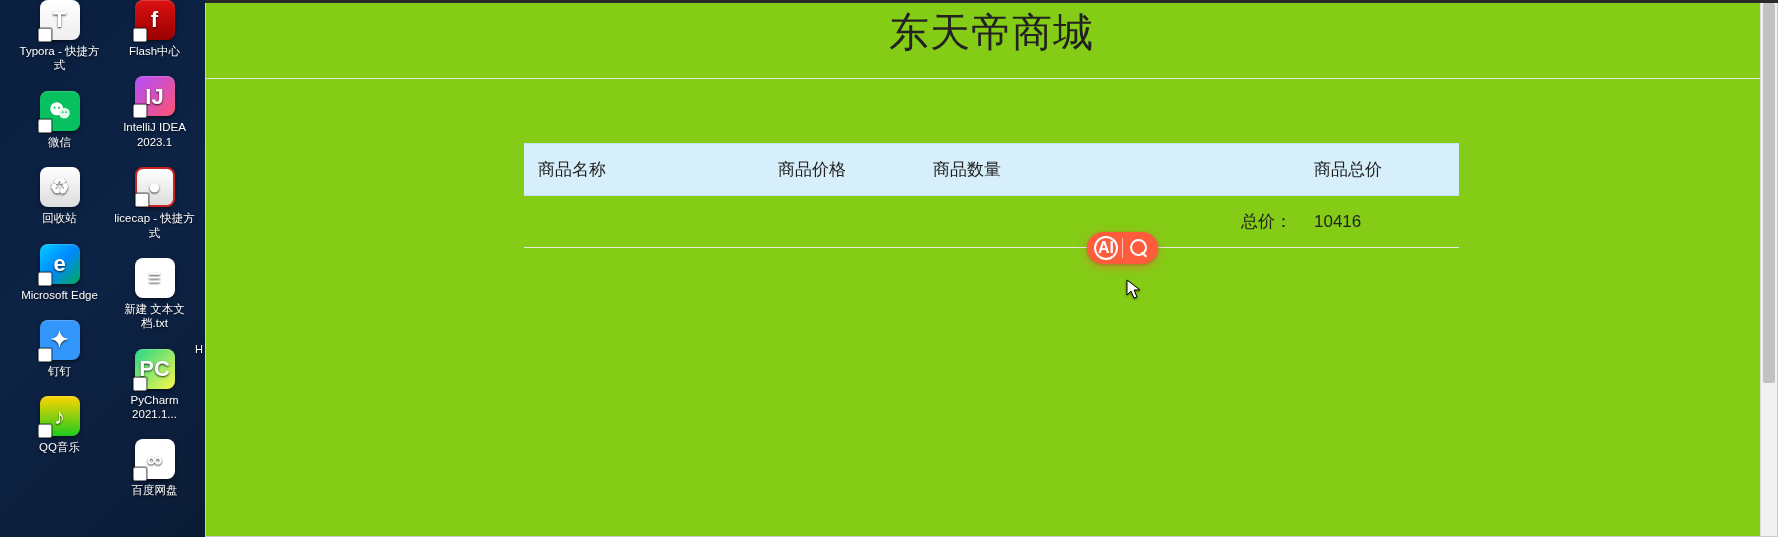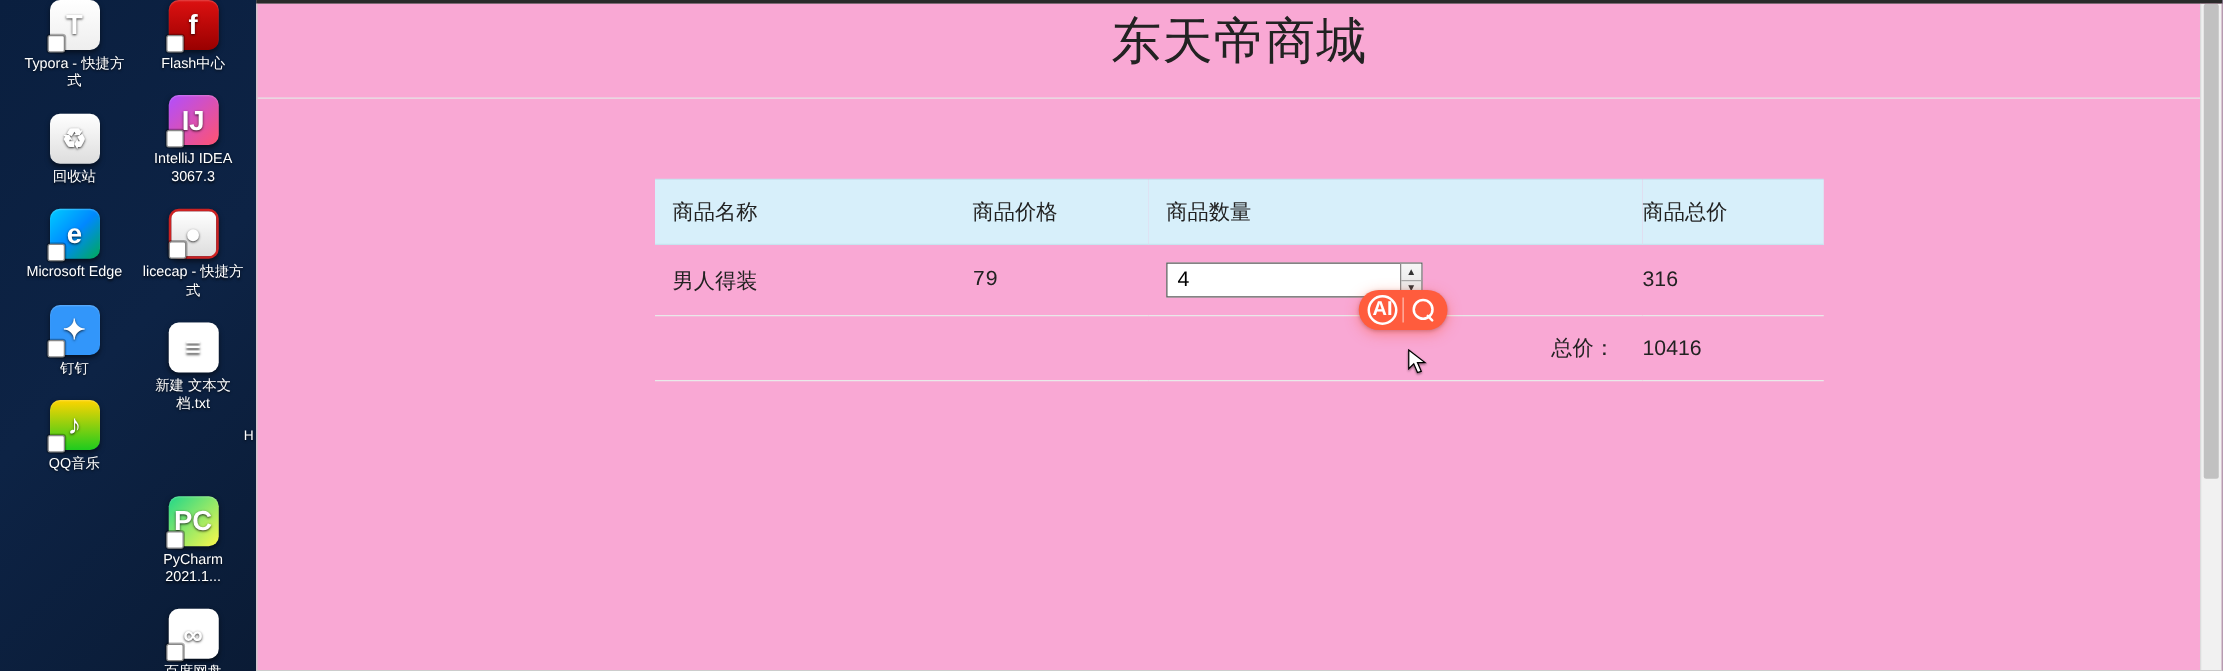--- a/index.html
+++ b/index.html
@@ -56,21 +56,21 @@
   }
   .g-typora   { background: linear-gradient(#fff,#eee); color:#333; }
   .g-flash    { background: linear-gradient(#d11,#900); }
   .g-wechat   { background: #07c160; border-radius: 50%; }
   .g-intellij { background: linear-gradient(135deg,#b14eff,#ff5370); text-align: center; }
   .g-recycle  { background: linear-gradient(#fff,#ddd); color:#0a8; }
   .g-licecap  { background: linear-gradient(#fff,#ddd); border:2px solid #c22; color:#c22; }
   .g-edge     { background: linear-gradient(135deg,#0cf,#08f,#0a5); border-radius:50%; }
   .g-txt      { background: #fff; color:#666; border-radius:3px; }
   .g-ding     { background: #3296fa; border-radius:10px; }
-  .g-pycharm  { background: linear-gradient(135deg,#21d789,#fcf84a); color:#000;margin-top:48px; }
+  .g-pycharm  { background: linear-gradient(135deg,#21d789,#fcf84a); color:#000; }
   .g-qqmusic  { background: linear-gradient(#ffd400,#1ecb1e); border-radius:50%; }
   .g-baidupan { background: #fff; color:#2a90ff; border-radius:14px; }
   .dicon .shortcut {
     position: relative;
   }
   .dicon .shortcut::after {
     content:"";
     position:absolute;
     left:-2px; bottom:-2px;
     width:12px; height:12px;
@@ -94,21 +94,21 @@
   
   .page-frame {
     position: absolute;
     left: 205px; top: 0; right: 0; bottom: 0;
     background: #d8d8d8;
     border-top: 3px solid #2a2a2a;
   }
   .page {
     position: absolute;
     left: 0; top: 0; right: 0; bottom: 0;
-    background: #f9a8d4;
+    background: #84cc16;
     border: 1px solid #ccc;
     border-top-width: 0;
     overflow: hidden;
   }
   .page-scroll {
     position:absolute;
     right:0; top:0; bottom:0;
     width:17px;
     background:#f1f1f1;
     border-left:1px solid #dcdcdc;
@@ -147,21 +147,21 @@
     padding: 14px 14px;
     border-top: 1px solid #c8e3f0;
     border-bottom: 1px solid #c8e3f0;
   }
   .cart tbody td {
     padding: 14px 14px;
     border-bottom: 1px solid #e9e9e9;
     vertical-align: middle;
   }
   .cart .col-name  { width: 240px; }
-  .cart .col-price { width: 155px; font-family: Liberation Mono, monospace; }
+  .cart .col-price { width: 155px; }
   .cart .col-qty   { width: 395px; }
   .cart .col-total { width: 145px; padding-left: 0; }
 
   .qtywrap {
     position: relative;
     display: inline-block;
   }
   .qty {
     width: 205px;
     height: 28px;
@@ -285,20 +285,33 @@
   <span style="top:447px; left:0px;">翻译</span>
 </div>
 
 <div class="desktop">
   <div class="desktop-col col1">
     <div class="dicon">
       <div class="glyph g-typora shortcut">T</div>
       <span>Typora - 快捷方式</span>
     </div>
     <div class="dicon">
+      <div class="glyph g-wechat shortcut">
+        <svg viewBox="0 0 24 24" width="26" height="26">
+            <circle cx="9" cy="10" r="6" fill="#fff"></circle>
+            <circle cx="16" cy="14" r="5" fill="#dff8e8"></circle>
+            <circle cx="7" cy="9" r="1" fill="#07c160"></circle>
+            <circle cx="11" cy="9" r="1" fill="#07c160"></circle>
+            <circle cx="14.5" cy="13" r=".8" fill="#07c160"></circle>
+            <circle cx="17.5" cy="13" r=".8" fill="#07c160"></circle>
+          </svg>
+      </div>
+      <span>微信</span>
+    </div>
+    <div class="dicon">
       <div class="glyph g-recycle">♻</div>
       <span>回收站</span>
     </div>
     <div class="dicon">
       <div class="glyph g-edge shortcut">e</div>
       <span>Microsoft Edge</span>
     </div>
     <div class="dicon">
       <div class="glyph g-ding shortcut">✦</div>
       <span>钉钉</span>
@@ -309,21 +322,21 @@
     </div>
   </div>
 
   <div class="desktop-col col2">
     <div class="dicon">
       <div class="glyph g-flash shortcut">f</div>
       <span>Flash中心</span>
     </div>
     <div class="dicon">
       <div class="glyph g-intellij shortcut">IJ</div>
-      <span>IntelliJ IDEA 3067.3</span>
+      <span>IntelliJ IDEA 2023.1</span>
     </div>
     <div class="dicon">
       <div class="glyph g-licecap shortcut">●</div>
       <span>licecap - 快捷方式</span>
     </div>
     <div class="dicon">
       <div class="glyph g-txt">≡</div>
       <span>新建 文本文档.txt</span>
     </div>
     <div class="dicon">
@@ -348,34 +361,20 @@
       <table>
         <thead>
           <tr>
             <th class="col-name">商品名称</th>
             <th class="col-price">商品价格</th>
             <th class="col-qty">商品数量</th>
             <th class="col-total">商品总价</th>
           </tr>
         </thead>
         <tbody>
-          <tr>
-            <td class="col-name">男人得装</td>
-            <td class="col-price">79</td>
-            <td class="col-qty">
-              <span class="qtywrap">
-                <input class="qty" type="text" value="4" style="">
-                <span class="spinbtns">
-                  <div>▲</div>
-                  <div>▼</div>
-                </span>
-              </span>
-            </td>
-            <td class="col-total">316</td>
-          </tr>
 
 
 
           <tr class="total-row">
             <td colspan="2"></td>
             <td class="label-cell">总价：</td>
             <td class="col-total">10416</td>
           </tr>
         </tbody>
       </table>

